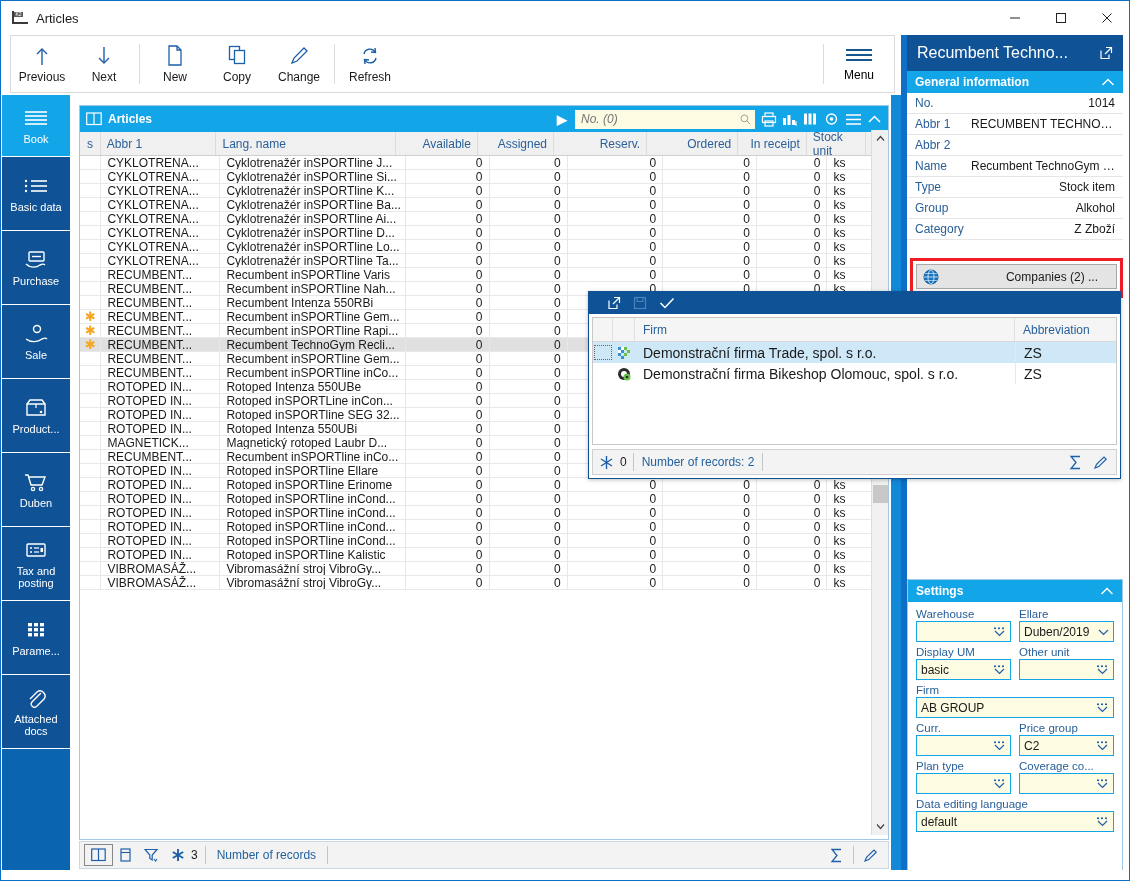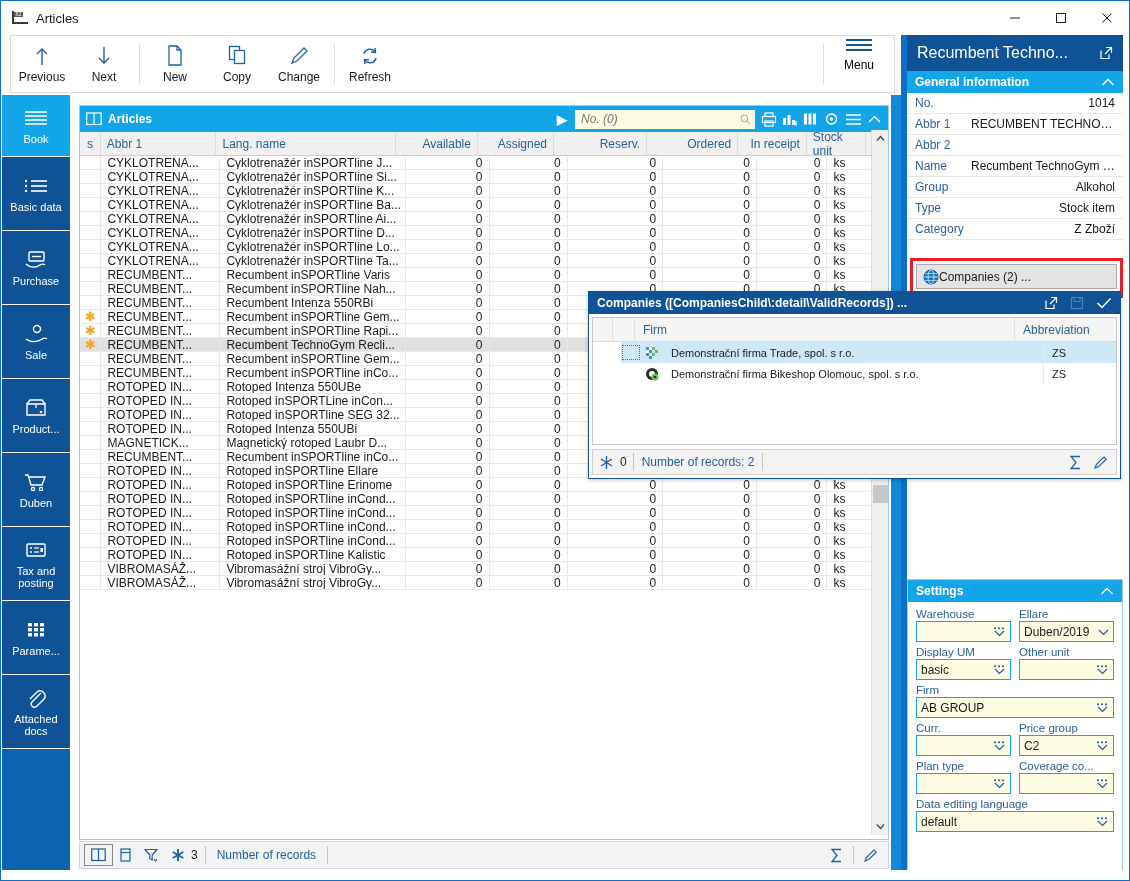--- a/index.html
+++ b/index.html
@@ -53,21 +53,21 @@
   .rb-item {
     width: 62px; display: flex; flex-direction: column;
     align-items: center; justify-content: center; gap: 3px;
     color: #1a1a1a; font-size: 12px; cursor: default;
   }
   .rb-sep { width: 1px; background: #dcdcdc; margin: 8px 4px; }
   .rb-ico { height: 22px; display: flex; align-items: center; justify-content: center; }
   .rb-spacer { flex: 1 1 auto; }
   .rb-menu {
     width: 62px; display: flex; flex-direction: column; align-items: center;
-    gap: 4px; margin-right: 4px;
+    justify-content: center; gap: 4px; margin-right: 4px;
   }
   .menu-lines span { display:block; width: 26px; height: 2px; background:#17558f; margin: 3px 0; }
 
   
   .leftnav {
     position: absolute; left: 1px; top: 94px; width: 68px; height: 786px;
     background: #0a64b0;
   }
   .nav-item {
     height: 62px; display: flex; flex-direction: column; align-items: center;
@@ -176,21 +176,21 @@
   .companies-hl {
     position: absolute; left: 909px; top: 257px; width: 213px; height: 40px;
     border: 3px solid #ee1c25; z-index: 40;
   }
   .companies-btn {
     position: absolute; left: 915px; top: 263px; width: 201px; height: 25px;
     background: #e4e4e4; border: 1px solid #a8a8a8; display:flex; align-items:center;
     z-index: 41; font-size: 12px; color:#1a1a1a;
   }
   .companies-btn .glyph { margin-left: 6px; display:flex; }
-  .companies-btn .lbl { flex:1 1 auto; text-align:left; padding-right: 18px; }
+  .companies-btn .lbl { flex:1 1 auto; text-align:right; padding-right: 18px; }
 
   .rp-empty { height: 270px; background:#ffffff; }
 
   
   .settings {
     position: absolute; left: 906px; top: 578px; width: 216px; height: 292px;
     border: 1px solid #9ec8e8; background:#ffffff;
   }
   .set-head {
     height: 22px; background:#12a5e8; color:#fff; font-weight:bold; font-size:12px;
@@ -221,21 +221,21 @@
   .modal-title .t { flex:1 1 auto; }
   .modal-title .mt-btns { display:flex; align-items:center; gap: 12px; padding-left: 10px; }
   .modal-grid { margin: 3px; border: 1px solid #c8c8c8; height: 128px; background:#fff; }
   .mg-cols { display:flex; height: 24px; background:#f5f5f5; border-bottom:1px solid #d8d8d8;
              color:#2a6099; font-size:12px; }
   .mg-col { padding: 0 8px; display:flex; align-items:center; border-right:1px solid #e0e0e0; }
   .mc-a { width: 20px; padding:0; }
   .mc-b { width: 22px; padding:0; }
   .mc-firm { width: 380px; }
   .mc-abbr { flex:1 1 auto; border-right:none; }
-  .mg-row { display:flex; height: 21px; font-size: 11px; align-items:center; color:#1a1a1a;margin-left:28px; }
+  .mg-row { display:flex; height: 21px; font-size: 14px; align-items:center; color:#1a1a1a; }
   .mg-row.sel { background:#cfe8f8; }
   .mg-cell { padding: 0 8px; display:flex; align-items:center; height:100%; overflow:hidden; white-space:nowrap; }
   .mg-cell.a { width:20px; padding:0; }
   .mg-cell.b { width:22px; padding:0; justify-content:center; }
   .mg-cell.firm { width:380px; }
   .mg-cell.abbr { flex:1 1 auto; border-left:1px solid #e8e8e8; }
   .sel-marker { width: 18px; height: 15px; background:#cfe8f8; border:1px dotted #666; margin-left:1px; }
   .modal-foot {
     position:absolute; left:3px; right:3px; bottom:3px; height: 26px;
     background:#f3f3f3; border:1px solid #d0d0d0; display:flex; align-items:center;
@@ -985,26 +985,26 @@
         </div>
         <div class="rp-field">
           <span class="rp-label">Abbr 2</span>
           <span class="rp-value wide"></span>
         </div>
         <div class="rp-field">
           <span class="rp-label">Name</span>
           <span class="rp-value wide">Recumbent TechnoGym Recl...</span>
         </div>
         <div class="rp-field">
+          <span class="rp-label">Type</span>
+          <span class="rp-value wide">Stock item</span>
+        </div>
+        <div class="rp-field">
           <span class="rp-label">Group</span>
           <span class="rp-value wide">Alkohol</span>
-        </div>
-        <div class="rp-field">
-          <span class="rp-label">Type</span>
-          <span class="rp-value wide">Stock item</span>
         </div>
         <div class="rp-field">
           <span class="rp-label">Category</span>
           <span class="rp-value wide">Z Zboží</span>
         </div>
       </div>
     <div class="rp-empty"></div>
   </div>
 
   <div class="companies-hl"></div>
@@ -1178,21 +1178,20 @@
                 </svg>
               </span>
             </div>
           </div>
         </div>
       </div>
   </div>
 
   <div class="modal">
     <div class="modal-title">
-      <div class="t">Companies ([CompaniesChild\:detail\ValidRecords]) ...</div>
       <div class="mt-btns">
         <div>
           <svg width="14" height="14" viewBox="0 0 14 14">
               <path d="M2 4.5 v8 h8 v-4" fill="none" stroke="#fff" stroke-width="1.2"></path>
               <polyline points="7,1.5 12.5,1.5 12.5,7" fill="none" stroke="#fff" stroke-width="1.2"></polyline>
               <line x1="6" y1="8" x2="12.5" y2="1.5" stroke="#fff" stroke-width="1.2"></line>
             </svg>
         </div>
         <div>
           <svg width="14" height="14" viewBox="0 0 14 14">

